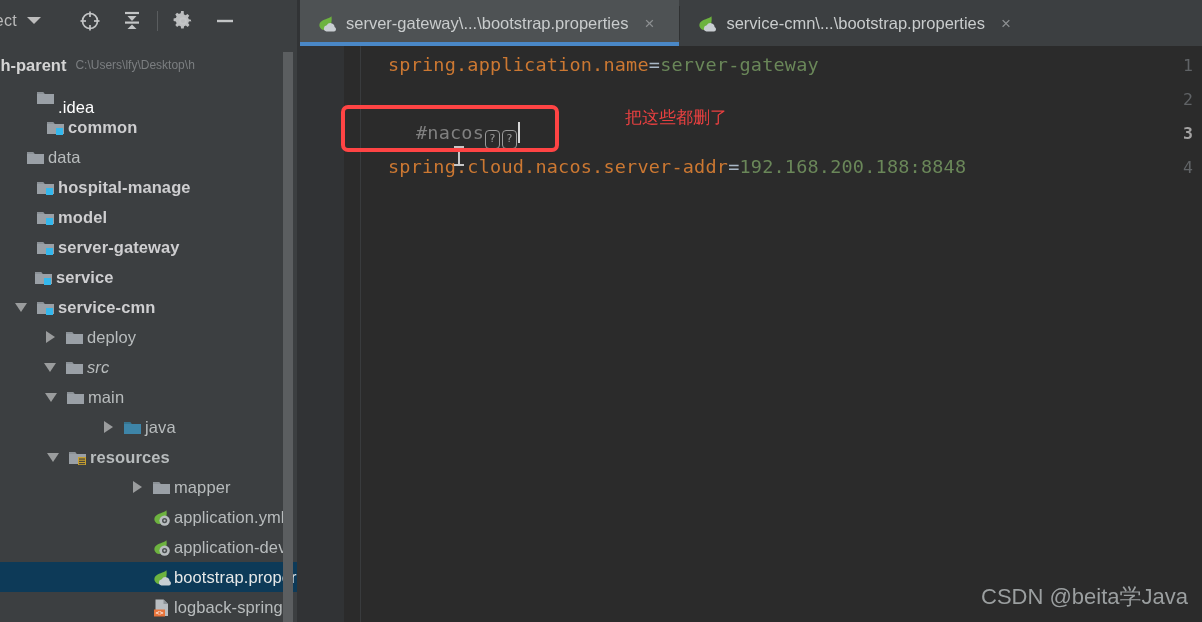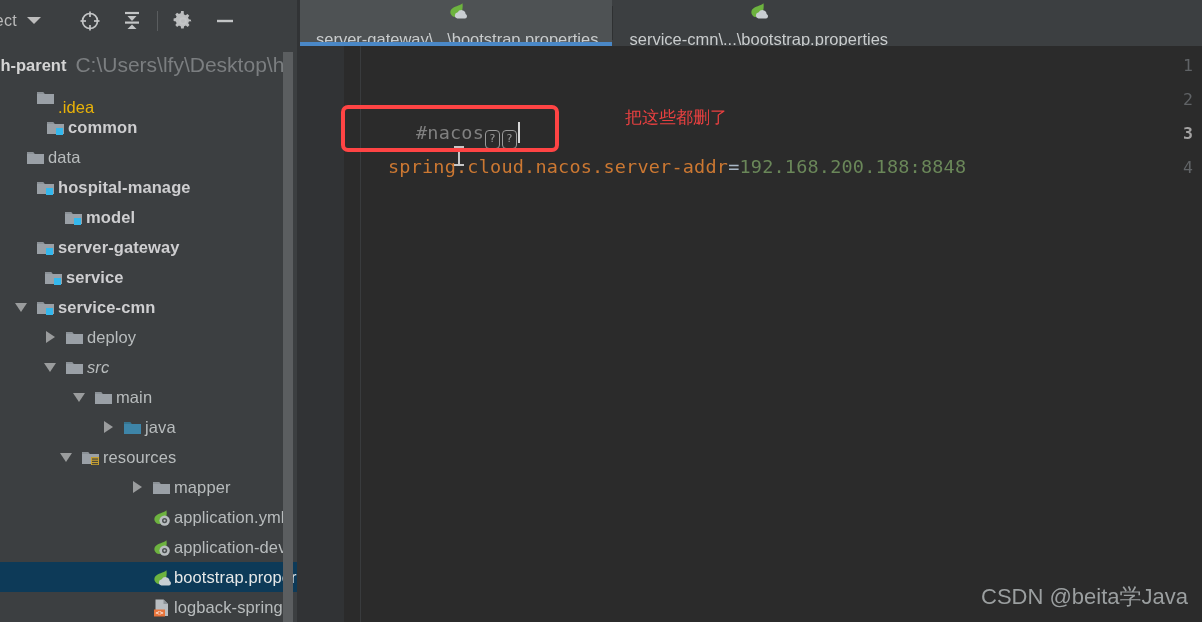--- a/index.html
+++ b/index.html
@@ -34,31 +34,31 @@
   }
   .tb-sep{width:1px;height:20px;background:#5a5d5f;margin:0 4px;}
 
   .proj-header{
     position:absolute;left:0;top:52px;height:26px;width:300px;
     display:flex;align-items:center;white-space:nowrap;overflow:hidden;
   }
   .proj-name{
     color:#d4d4d4;font-size:16.5px;font-weight:bold;margin-left:-28px;
   }
-  .proj-path{color:#7b7e80;font-size:21px;margin-left:9px;}
+  .proj-path{color:#7b7e80;font-size:12px;margin-left:9px;}
 
   .tree{position:absolute;left:0;top:82px;width:300px;}
   .node{
     height:30px;display:flex;align-items:center;white-space:nowrap;
     position:relative;
   }
   .node.selected{background:#0d3a58;}
   .node .lbl{font-size:16.5px;color:#b8bcbd;letter-spacing:.1px;}
   .node .lbl.bold{font-weight:bold;color:#ceced0;}
-  .node .lbl.yellow{color:#eab308;margin-top:20px;}
+  .node .lbl.yellow{color:#ffffff;margin-top:20px;}
   .node .lbl.white{color:#e6e8e8;}
 
   .twisty{width:22px;display:flex;align-items:center;justify-content:center;flex:0 0 22px;}
   .tri-r{width:0;height:0;border-top:6px solid transparent;border-bottom:6px solid transparent;border-left:9px solid #9a9c9d;}
   .tri-d{width:0;height:0;border-left:6px solid transparent;border-right:6px solid transparent;border-top:9px solid #9a9c9d;}
   .twisty.empty{}
 
   .icwrap{width:26px;flex:0 0 26px;display:flex;align-items:center;justify-content:center;}
 
   
@@ -71,22 +71,22 @@
 
   
   .editor{
     position:absolute;left:300px;top:0;width:902px;height:622px;background:#2b2b2b;
   }
   .tabbar{
     position:absolute;left:0;top:0;width:902px;height:46px;background:#3c3f41;
     display:flex;align-items:stretch;
   }
   .tab{
-    display:flex;align-items:center;padding:0 14px 0 16px;position:relative;
-    color:#c9cccd;font-size:16.5px;white-space:nowrap;gap:9px;flex-direction:column;
+    display:flex;align-items:center;padding:0 25px 0 16px;position:relative;
+    color:#c9cccd;font-size:16.5px;white-space:nowrap;gap:9px;
   }
   .tab.active{background:#4e5254;}
   .tab.active::after{
     content:"";position:absolute;left:0;right:0;bottom:0;height:4px;background:#4a88c7;
   }
   .tab .tclose{color:#8d9092;font-size:17px;margin-left:7px;line-height:1;}
   .tab-sep{width:1px;background:#2f3132;margin:6px 0;}
 
   .ed-body{position:absolute;left:0;top:46px;width:902px;height:576px;background:#2b2b2b;}
   .gutter{
@@ -225,21 +225,21 @@
           <span class="twisty empty"></span>
           <span class="icwrap">
             <svg width="21" height="21" viewBox="0 0 21 21">
               <path d="M2 5h6l1.6 2H19v10H2z" fill="#9aa0a6"></path>
               <path d="M2 5h6l1.6 2H2z" fill="#8b9196"></path>
               <rect x="11" y="11" width="7" height="7" fill="#35b8ed"></rect>
             </svg>
           </span>
           <span class="lbl bold">hospital-manage</span>
         </div>
-        <div class="node" style="padding-left: 10px; margin-left: 28px;">
+        <div class="node" style="padding-left: 10px;">
           <span class="twisty empty"></span>
           <span class="icwrap">
             <svg width="21" height="21" viewBox="0 0 21 21">
               <path d="M2 5h6l1.6 2H19v10H2z" fill="#9aa0a6"></path>
               <path d="M2 5h6l1.6 2H2z" fill="#8b9196"></path>
               <rect x="11" y="11" width="7" height="7" fill="#35b8ed"></rect>
             </svg>
           </span>
           <span class="lbl bold">model</span>
         </div>
@@ -247,21 +247,21 @@
           <span class="twisty empty"></span>
           <span class="icwrap">
             <svg width="21" height="21" viewBox="0 0 21 21">
               <path d="M2 5h6l1.6 2H19v10H2z" fill="#9aa0a6"></path>
               <path d="M2 5h6l1.6 2H2z" fill="#8b9196"></path>
               <rect x="11" y="11" width="7" height="7" fill="#35b8ed"></rect>
             </svg>
           </span>
           <span class="lbl bold">server-gateway</span>
         </div>
-        <div class="node" style="padding-left: 18px;">
+        <div class="node" style="padding-left: 8px;">
           <span class="twisty empty"></span>
           <span class="icwrap">
             <svg width="21" height="21" viewBox="0 0 21 21">
               <path d="M2 5h6l1.6 2H19v10H2z" fill="#9aa0a6"></path>
               <path d="M2 5h6l1.6 2H2z" fill="#8b9196"></path>
               <rect x="11" y="11" width="7" height="7" fill="#35b8ed"></rect>
             </svg>
           </span>
           <span class="lbl bold">service</span>
         </div>
@@ -295,21 +295,21 @@
             <span class="tri-d"></span>
           </span>
           <span class="icwrap">
             <svg width="21" height="21" viewBox="0 0 21 21">
               <path d="M2 5h6l1.6 2H19v10H2z" fill="#9aa0a6"></path>
               <path d="M2 5h6l1.6 2H2z" fill="#8b9196"></path>
             </svg>
           </span>
           <span class="lbl">src</span>
         </div>
-        <div class="node" style="padding-left: 68px;">
+        <div class="node" style="padding-left: 40px;">
           <span class="twisty">
             <span class="tri-d"></span>
           </span>
           <span class="icwrap">
             <svg width="21" height="21" viewBox="0 0 21 21">
               <path d="M2 5h6l1.6 2H19v10H2z" fill="#9aa0a6"></path>
               <path d="M2 5h6l1.6 2H2z" fill="#8b9196"></path>
             </svg>
           </span>
           <span class="lbl">main</span>
@@ -319,21 +319,21 @@
             <span class="tri-r"></span>
           </span>
           <span class="icwrap">
             <svg width="21" height="21" viewBox="0 0 21 21">
               <path d="M2 5h6l1.6 2H19v10H2z" fill="#3e85a8"></path>
               <path d="M2 5h6l1.6 2H2z" fill="#36748f"></path>
             </svg>
           </span>
           <span class="lbl">java</span>
         </div>
-        <div class="node" style="padding-left: 55px;">
+        <div class="node" style="padding-left: 42px; font-weight: bold;">
           <span class="twisty">
             <span class="tri-d"></span>
           </span>
           <span class="icwrap">
             <svg width="21" height="21" viewBox="0 0 21 21">
               <path d="M2 5h6l1.6 2H19v10H2z" fill="#9aa0a6"></path>
               <path d="M2 5h6l1.6 2H2z" fill="#8b9196"></path>
               <rect x="11" y="10" width="8" height="8" fill="#c7a030"></rect>
               <rect x="12" y="11.5" width="6" height="1.1" fill="#3c3f41"></rect>
               <rect x="12" y="13.8" width="6" height="1.1" fill="#3c3f41"></rect>
@@ -434,20 +434,21 @@
 
     <div class="ed-body">
       <div class="gutter"></div>
       <div class="gsplit"></div>
 
       <div class="gnum" style="top:10px;">1</div>
       <div class="gnum" style="top:44px;">2</div>
       <div class="gnum cur" style="top:78px;">3</div>
       <div class="gnum" style="top:112px;">4</div>
 
+      <div class="code" style="top:8px;"><span class="k">spring.application.name</span><span class="eq">=</span><span class="v">server-gateway</span></div>
 
       <div class="code" style="top:76px;"><span class="cmt">#nacos</span><span class="box-glyph">?</span><span class="box-glyph">?</span><span class="caret"></span></div>
 
       <div class="code" style="top:110px;"><span class="k">spring.cloud.nacos.server-addr</span><span class="eq">=</span><span class="v">192.168.200.188:8848</span></div>
 
       <div class="ibeam"></div>
 
       <div class="redbox"></div>
       <div class="redtext">把这些都删了</div>
     </div>

